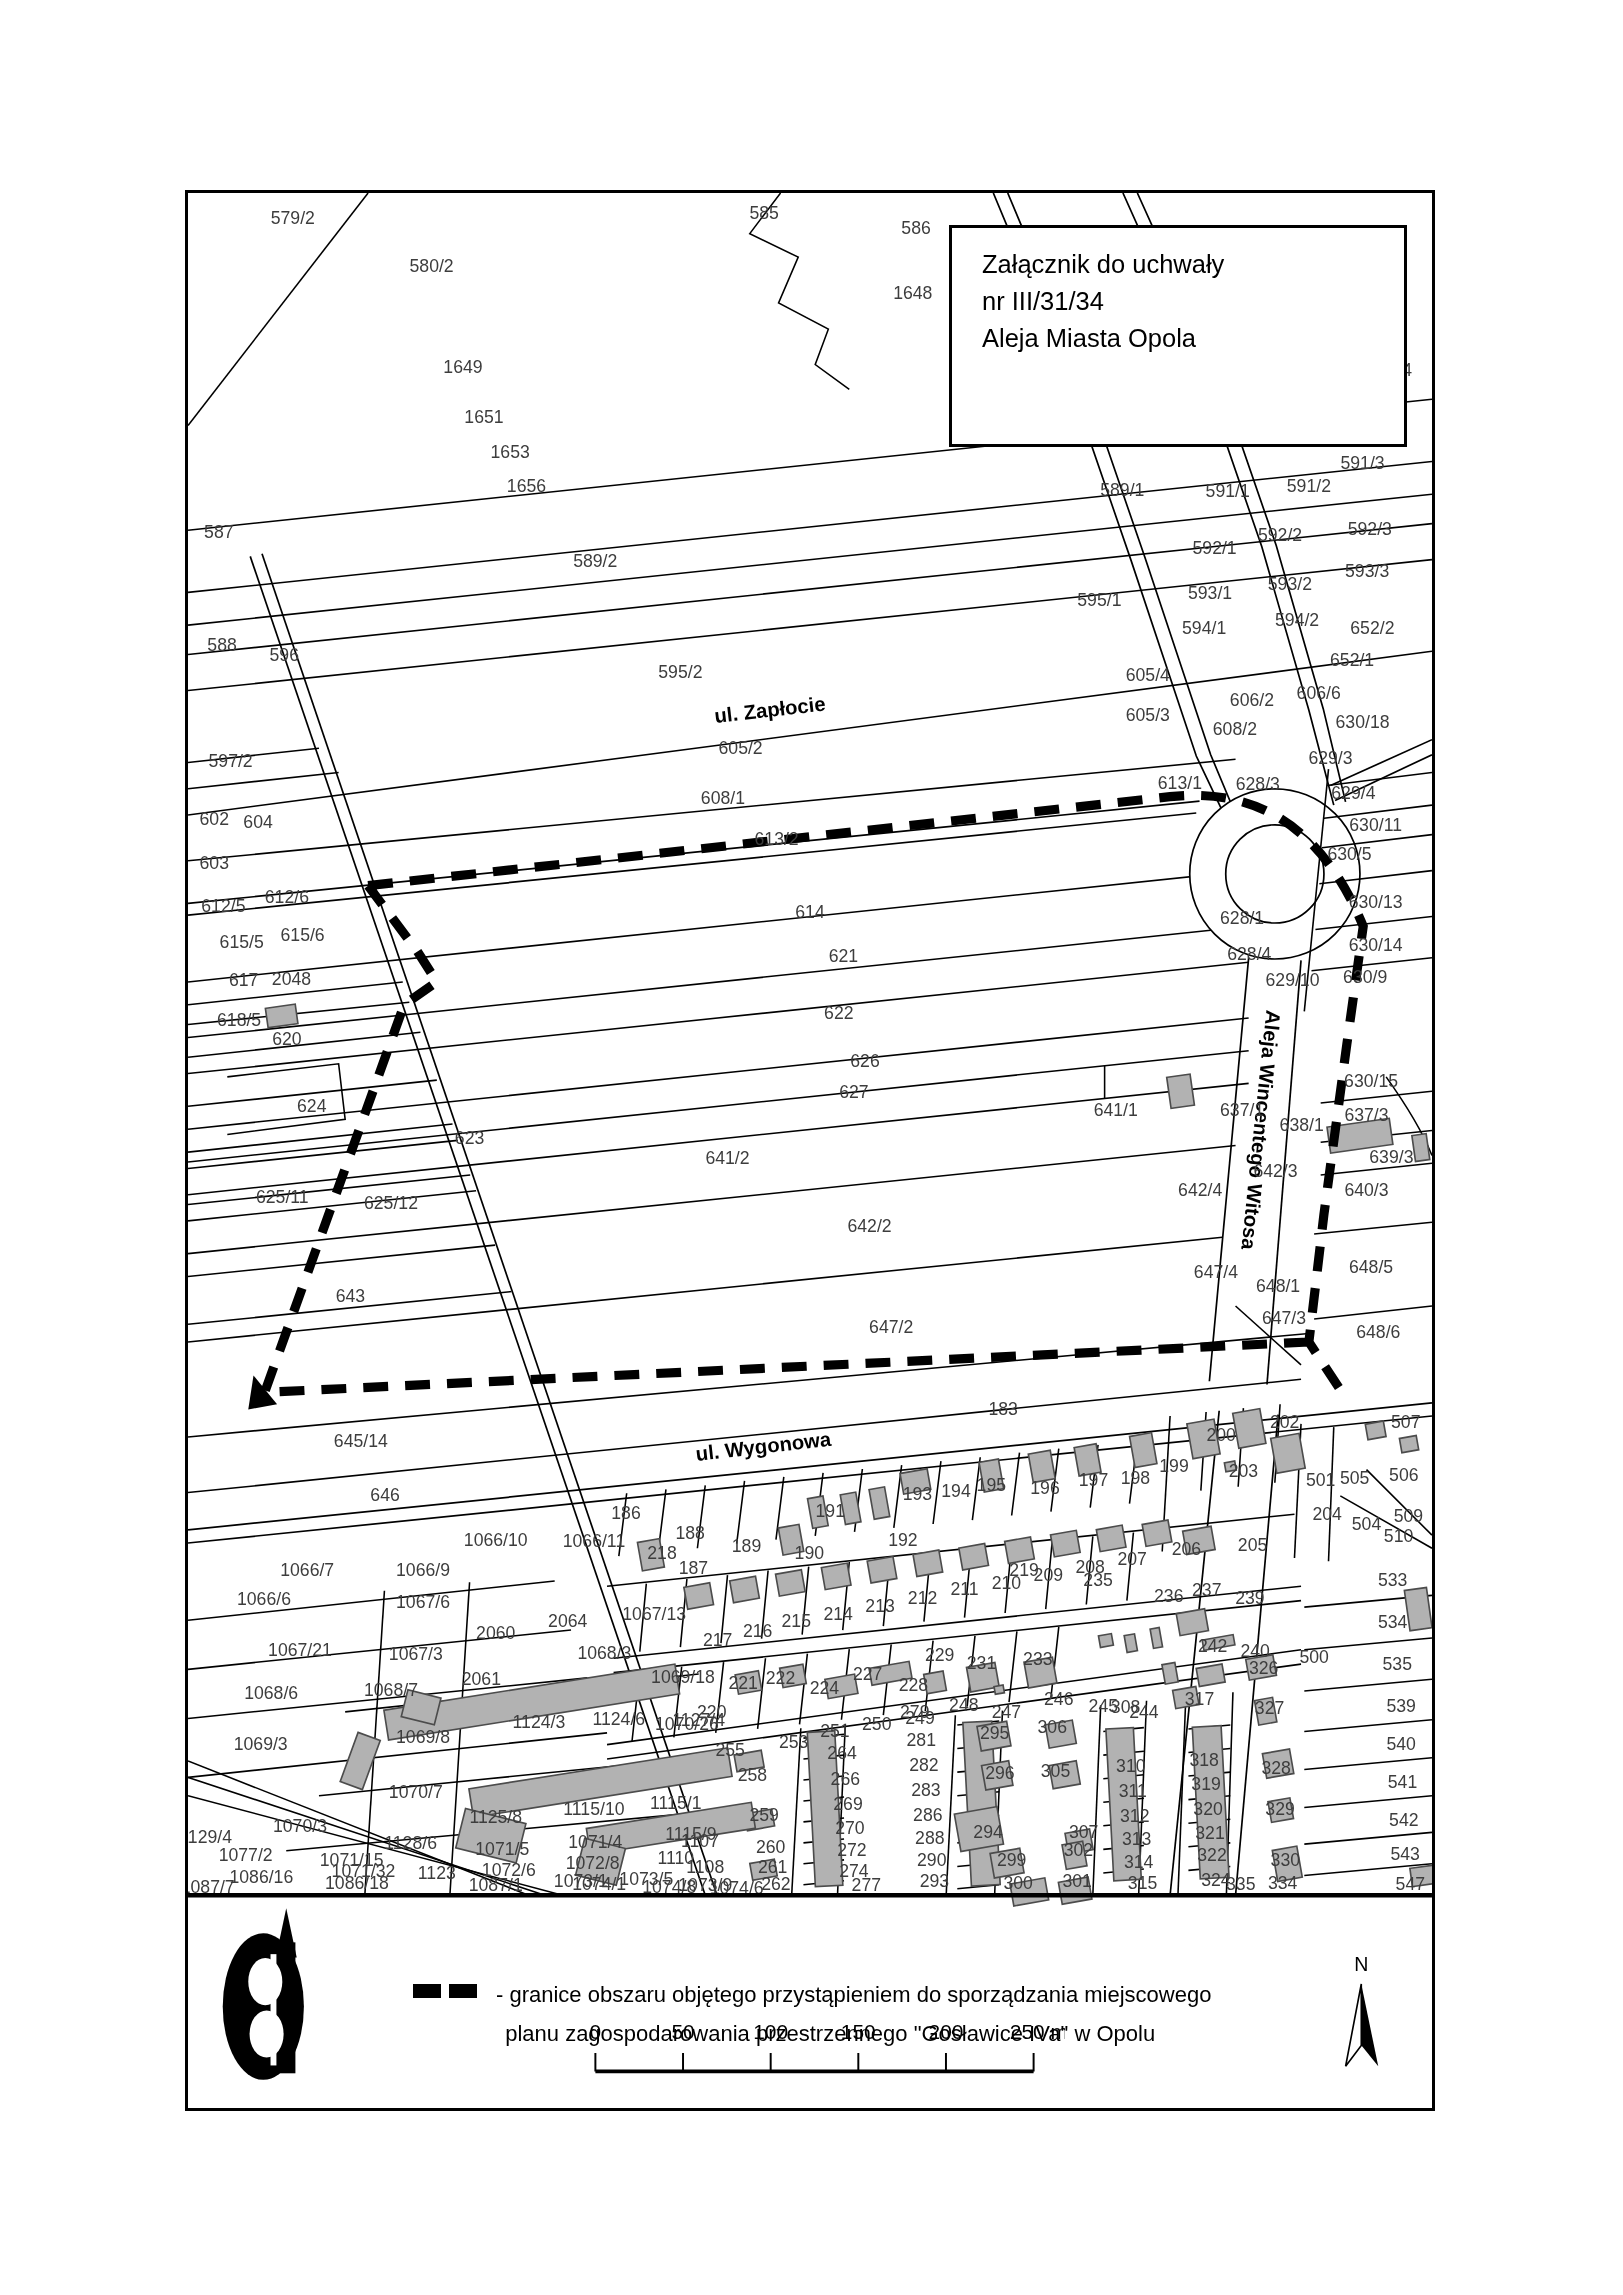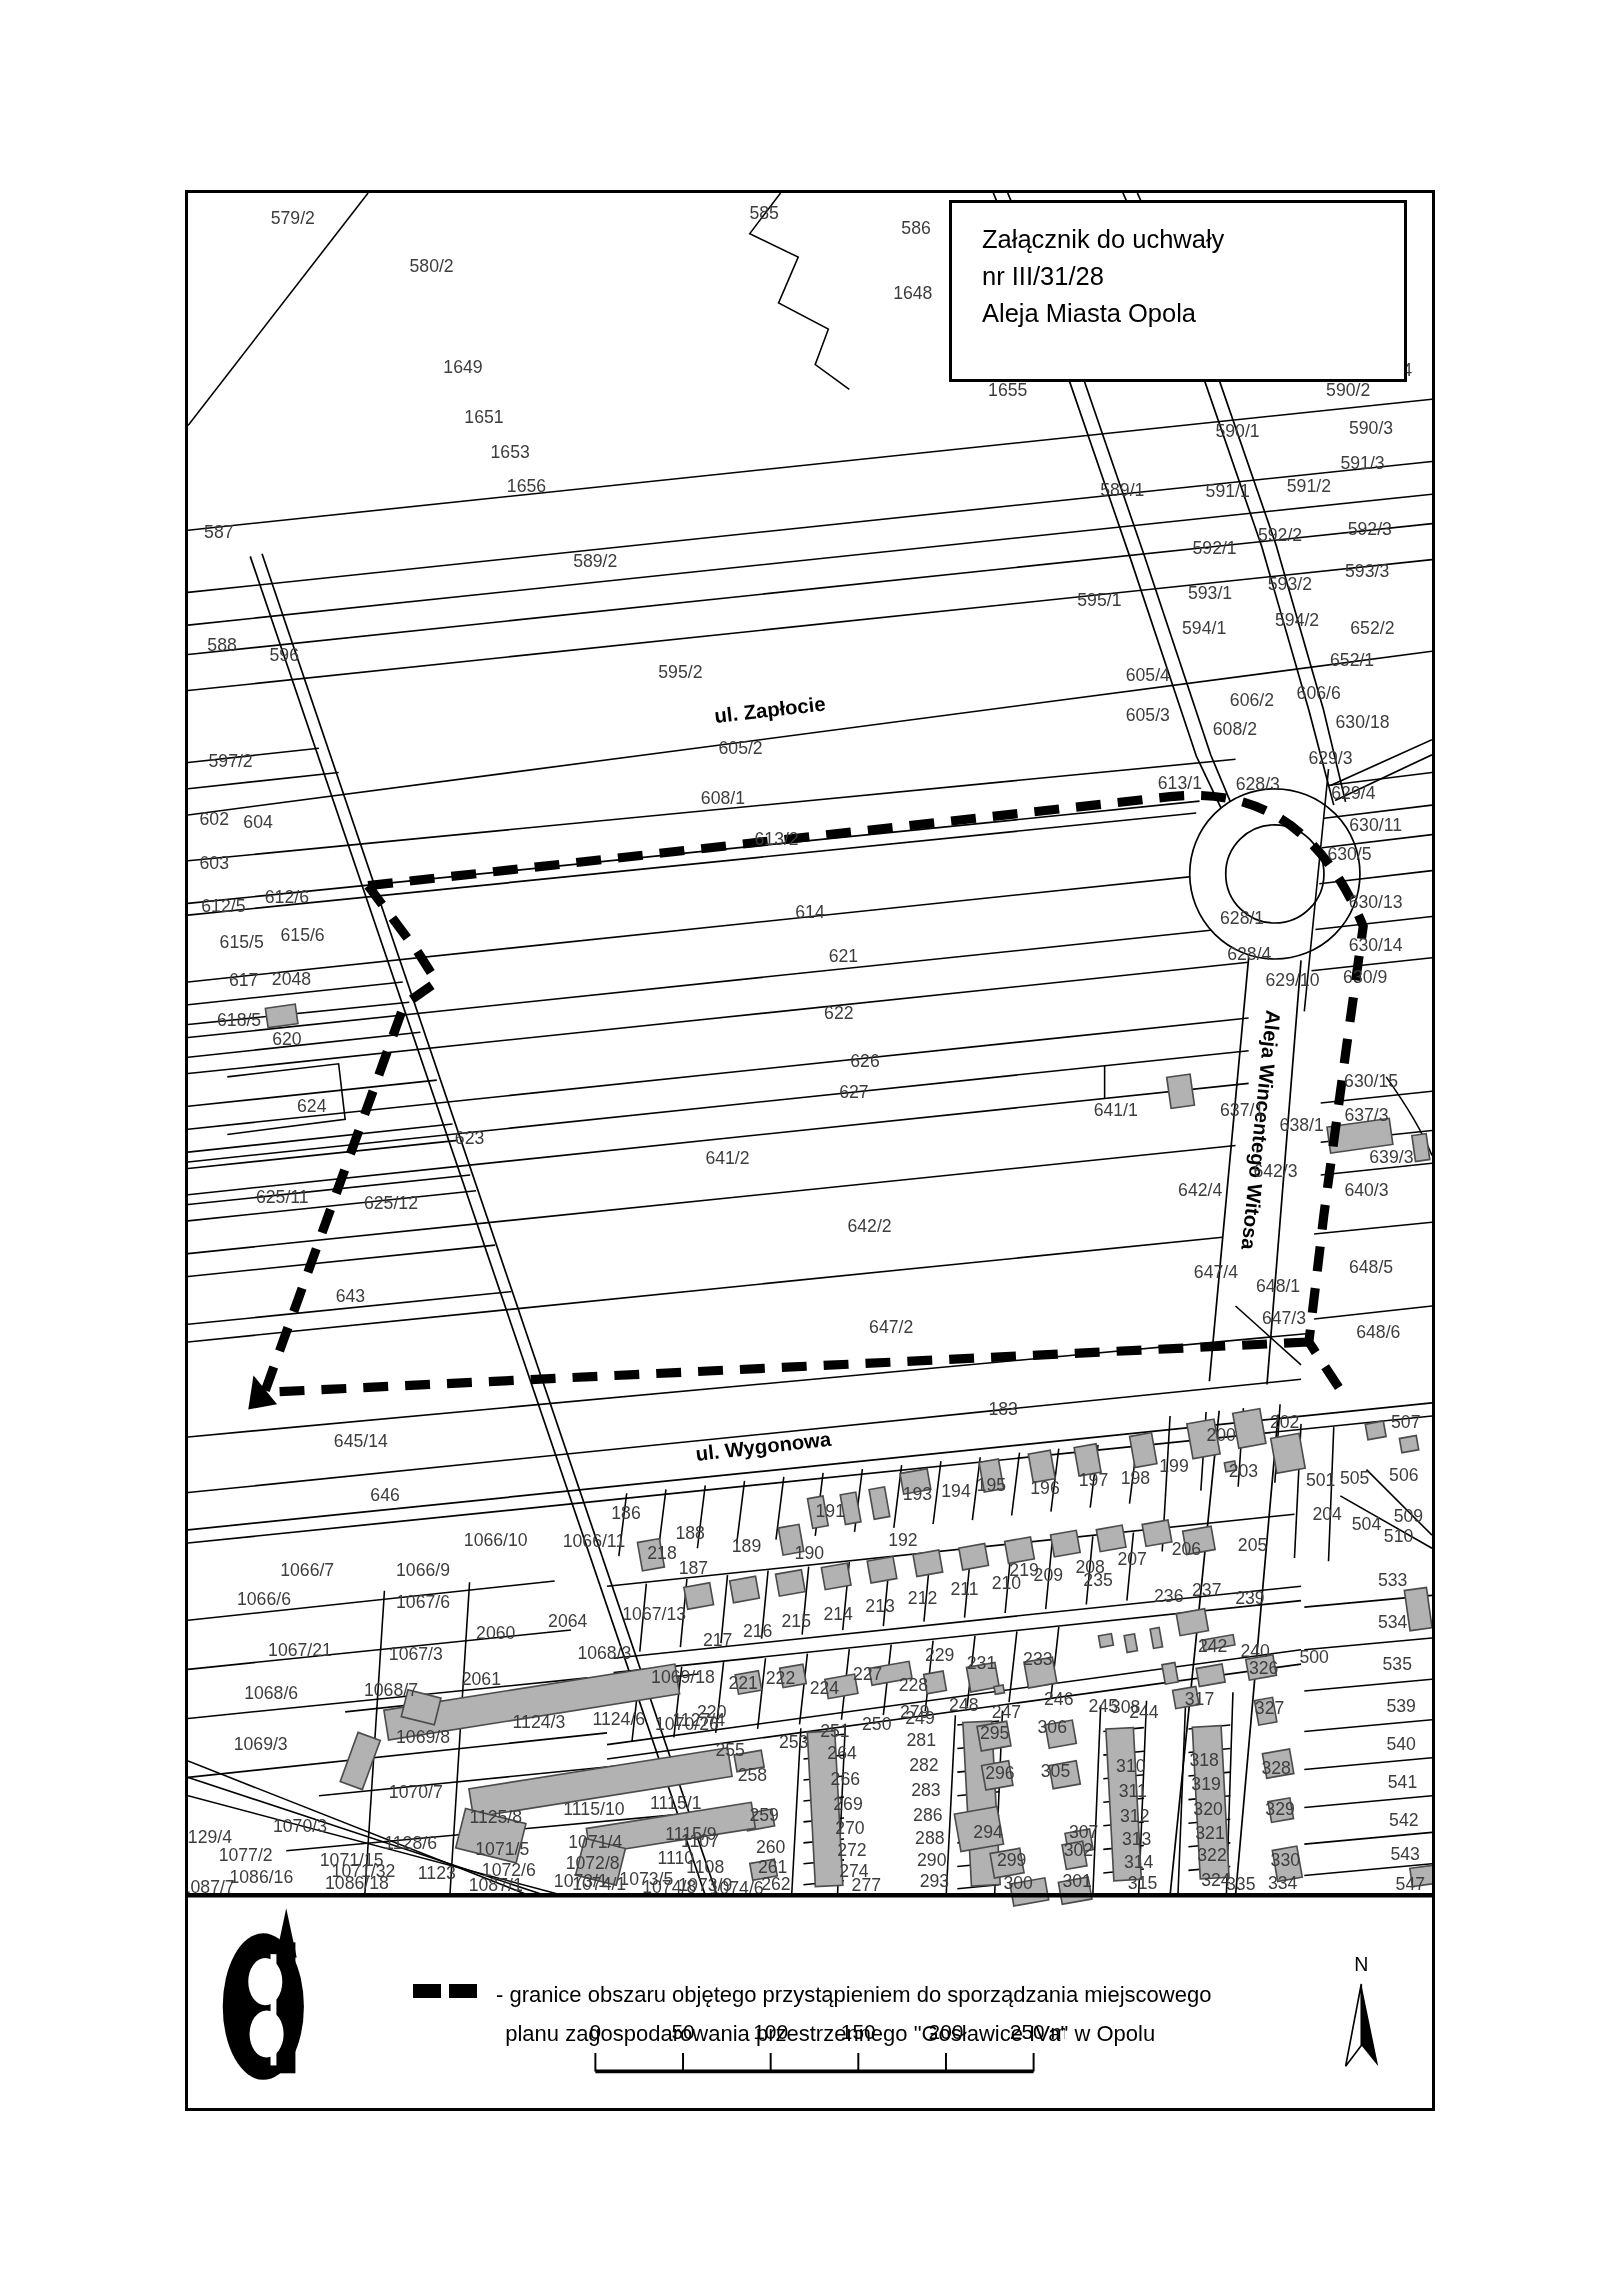--- a/index.html
+++ b/index.html
@@ -2,21 +2,21 @@
 <html style="font-size:10.5px"><head>
 <meta charset="utf-8">
 <style>
   html,body{margin:0;padding:0;background:#fff;}
   body{width:1623px;height:2295px;position:relative;font-family:"Liberation Sans","DejaVu Sans",sans-serif;}
   #frame{position:absolute;left:185px;top:190px;width:1244px;height:1915px;border:3.9px solid #000;box-sizing:content-box;background:#fff;}
   #mapsvg{position:absolute;left:0;top:0;width:1244px;height:1915px;}
   .thin{stroke:#000;stroke-width:2.4;fill:none;}
   .road{stroke:#000;stroke-width:2.6;fill:none;}
   .bld{fill:#b2b2b2;stroke:#4c4c4c;stroke-width:2.5;}
-  #titlebox{position:absolute;left:761px;top:7px;width:458px;height:182px;background:#fff;border:3.9px solid #000;box-sizing:border-box;padding:18.3px 13px 0 30px;font-size:25.5px;line-height:37px;color:#000;}
+  #titlebox{position:absolute;left:761px;top:32px;width:458px;height:222px;background:#fff;border:3.9px solid #000;box-sizing:border-box;padding:18.3px 13px 0 30px;font-size:25.5px;line-height:37px;color:#000;}
   #legend-text{position:absolute;left:308px;top:1782px;width:825px;font-size:22px;line-height:39px;color:#000;}
   .ldash{position:absolute;top:1791px;width:27.5px;height:14.4px;background:#000;}
   #scalebar{position:absolute;left:393px;top:1826px;width:484px;height:59px;}
   .ticklbl{font-size:32px;fill:#000;text-anchor:middle;}
   #north{position:absolute;left:1139px;top:1761px;width:79px;height:124px;}
   .parcel-txt{font-size:27px;fill:#3d3d3d;text-anchor:middle;}
   .street-txt{font-size:31px;font-weight:bold;fill:#000;text-anchor:middle;paint-order:stroke;stroke:#fff;stroke-width:6px;}
 </style>
 </head>
 <body>
@@ -527,21 +527,21 @@
       <polygon points="150,2620 166,2695 134,2695" fill="#000"></polygon>
       <rect x="138" y="2672" width="26" height="200" fill="#000"></rect>
       <ellipse cx="118" cy="2732" rx="26" ry="36" fill="#fff"></ellipse>
       <ellipse cx="120" cy="2812" rx="26" ry="36" fill="#fff"></ellipse>
       <rect x="126" y="2690" width="9" height="170" fill="#fff"></rect>
     </g>
   </svg>
 
   <div id="titlebox">
     <div>Załącznik do uchwały</div>
-    <div>nr III/31/28</div>
+    <div>nr III/31/34</div>
     <div>Aleja Miasta Opola</div>
   </div>
 
   <span class="ldash" style="left:225px"></span>
   <span class="ldash" style="left:261px"></span>
   <div id="legend-text">
     <div>- granice obszaru objętego przystąpieniem do sporządzania miejscowego</div>
     <div style="padding-left:9.2px">planu zagospodarowania przestrzennego "Gosławice IVa" w Opolu</div>
   </div>
 

